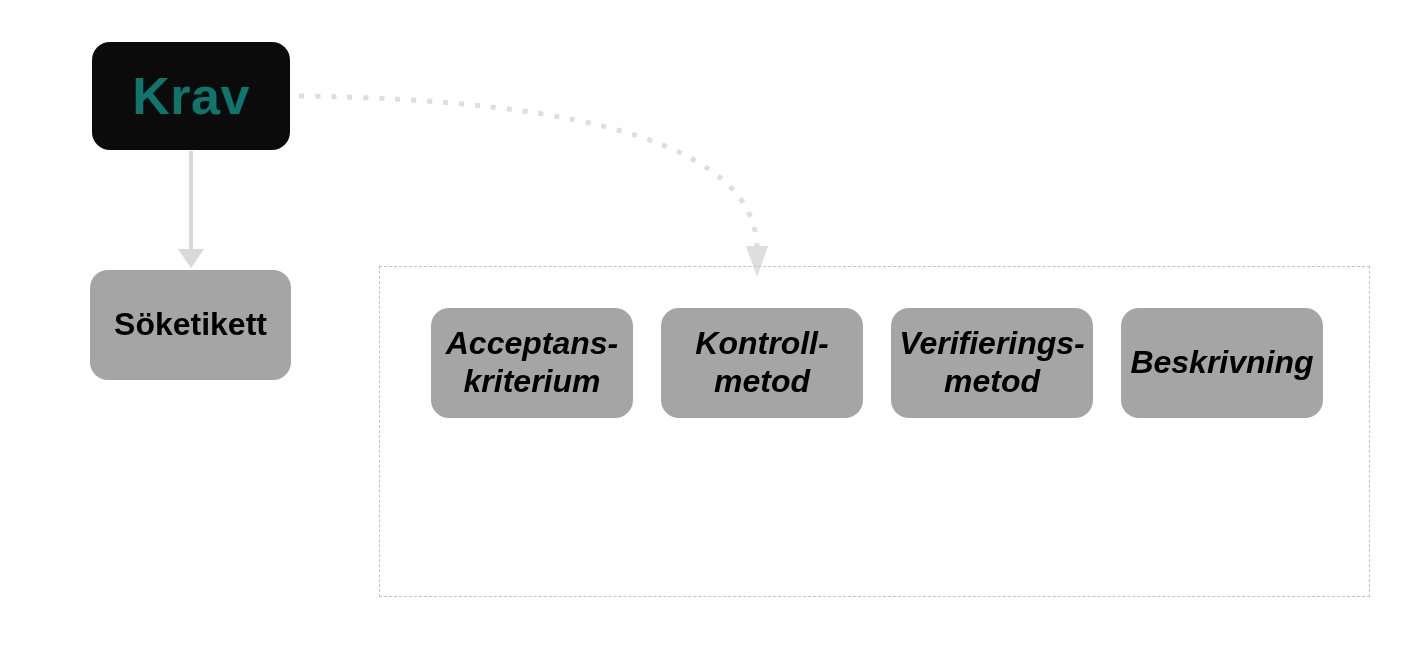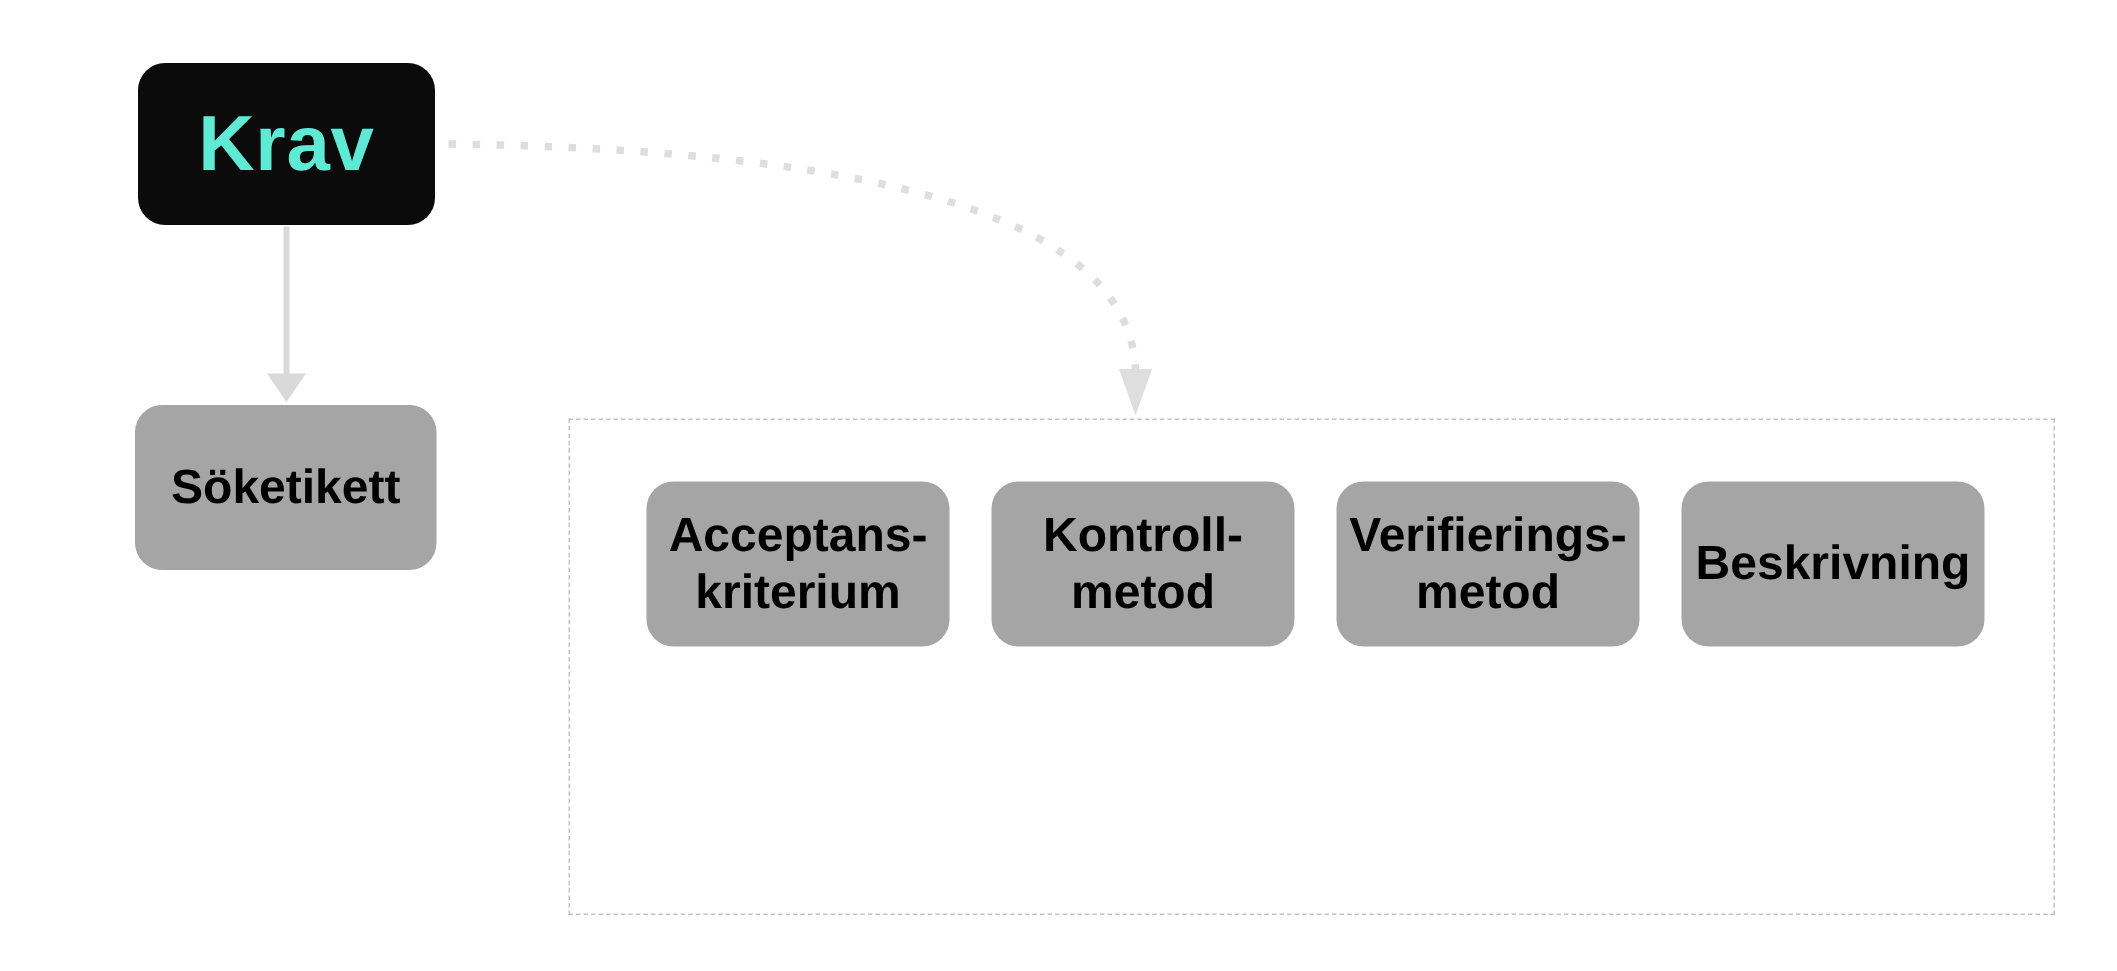--- a/index.html
+++ b/index.html
@@ -8,36 +8,36 @@
     background:#ffffff;
     font-family:"Liberation Sans","DejaVu Sans",sans-serif;
   }
   .canvas{position:absolute;inset:0;width:1411px;height:647px;}
   .node{
     position:absolute;display:flex;align-items:center;justify-content:center;
     text-align:center;font-weight:bold;border-radius:18px;box-sizing:border-box;
   }
   .node-root{
     left:92px;top:42px;width:198px;height:108px;
-    background:#0b0b0b;color:#5eead4;font-size:52px;letter-spacing:0.5px;
+    background:#0b0b0b;color:#0f766e;font-size:52px;letter-spacing:0.5px;
   }
   .node-gray{
     background:#a5a5a5;color:#000000;font-size:32px;line-height:1.18;
   }
   .node-soketikett{
     left:90px;top:270px;width:201px;height:110px;
   }
   .group{
-    position:absolute;left:379px;top:279px;width:991px;height:331px;
+    position:absolute;left:379px;top:266px;width:991px;height:331px;
     border:1px dashed #c3c3c3;box-sizing:border-box;
     padding:41px 48px 51px 51px;
     display:grid;
     grid-template-columns:repeat(4,202px);
     grid-template-rows:110px 110px;
-    column-gap:28px;row-gap:19px;
+    column-gap:28px;row-gap:19px;font-style:italic;
   }
   .group .node{position:static;padding:0 4px;}
   svg.overlay{position:absolute;left:0;top:0;pointer-events:none;}
 </style>
 </head>
 <body>
 
 <div class="canvas">
 
   <svg class="overlay" width="1411" height="647" viewBox="0 0 1411 647">

